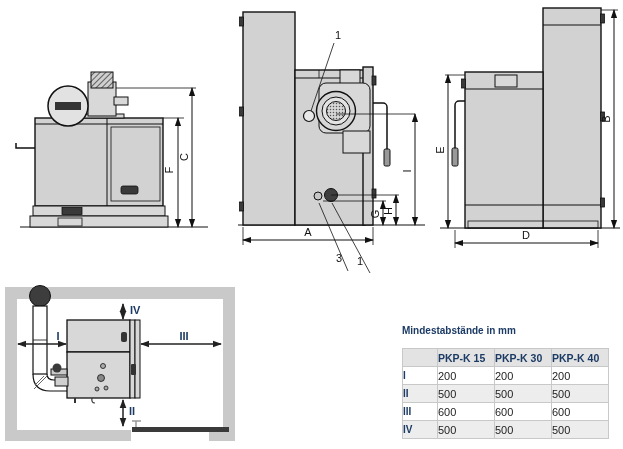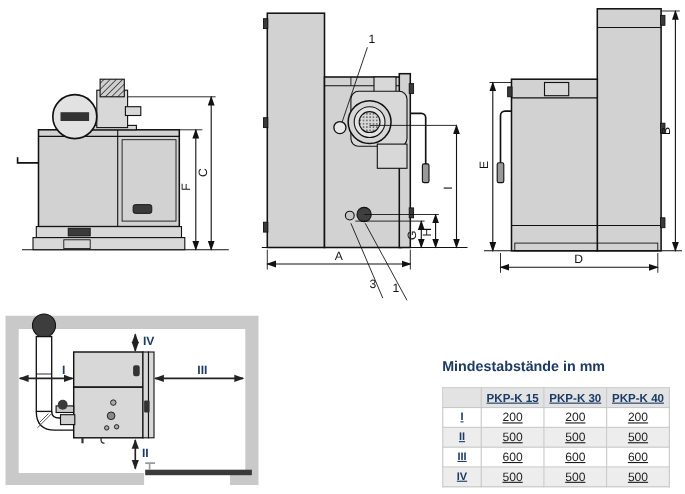--- a/index.html
+++ b/index.html
@@ -15,23 +15,23 @@
   .ln2  { stroke:#111; stroke-width:1.5; fill:none; }
   .fillg  { fill:#d2d2d2; stroke:#111; stroke-width:1.4; }
   .fillg2 { fill:#d8d8d8; stroke:#111; stroke-width:1; }
   .dark   { fill:#3a3a3a; stroke:#111; stroke-width:0.8; }
   .dim  { font-family:"Liberation Sans",sans-serif; font-size:11px; fill:#111; }
   .rlabel { font-family:"Liberation Sans",sans-serif; font-size:11px; font-weight:bold; fill:#1b3a64; }
   .dimline { stroke:#111; stroke-width:1; fill:none; }
   .thin { stroke:#111; stroke-width:0.8; fill:none; }
 
   .tbl-wrap { position:absolute; left:400px; top:325px; width:222px; }
-  .tbl-title { font-size:13px; font-weight:bold; color:#1b3a64; margin:0 0 12px 2px; }
+  .tbl-title { font-size:10px; font-weight:bold; color:#1b3a64; margin:0 0 12px 2px; }
   table.mins { border-collapse:collapse; margin-left:2px; table-layout:fixed; }
-  table.mins th, table.mins td { border:1px solid #c8c8c8; text-align:center; padding:0; height:17px;text-decoration:underline; }
+  table.mins th, table.mins td { border:1px solid #c8c8c8; text-align:left; padding:0; height:17px; }
   table.mins thead th { background:#e3e3e3; color:#1b3a64; font-size:10.5px; font-weight:bold; }
   table.mins tbody th { color:#1b3a64; font-size:10px; font-weight:bold; background:inherit; }
   table.mins td { color:#1d1d1d; font-size:11px; }
   table.mins .c0 { width:34px; }
   table.mins .cv { width:56px; }
   table.mins tr.alt { background:#ededed; }
   table.mins tr.plain { background:#ffffff; }
 </style>
 </head>
 <body>

